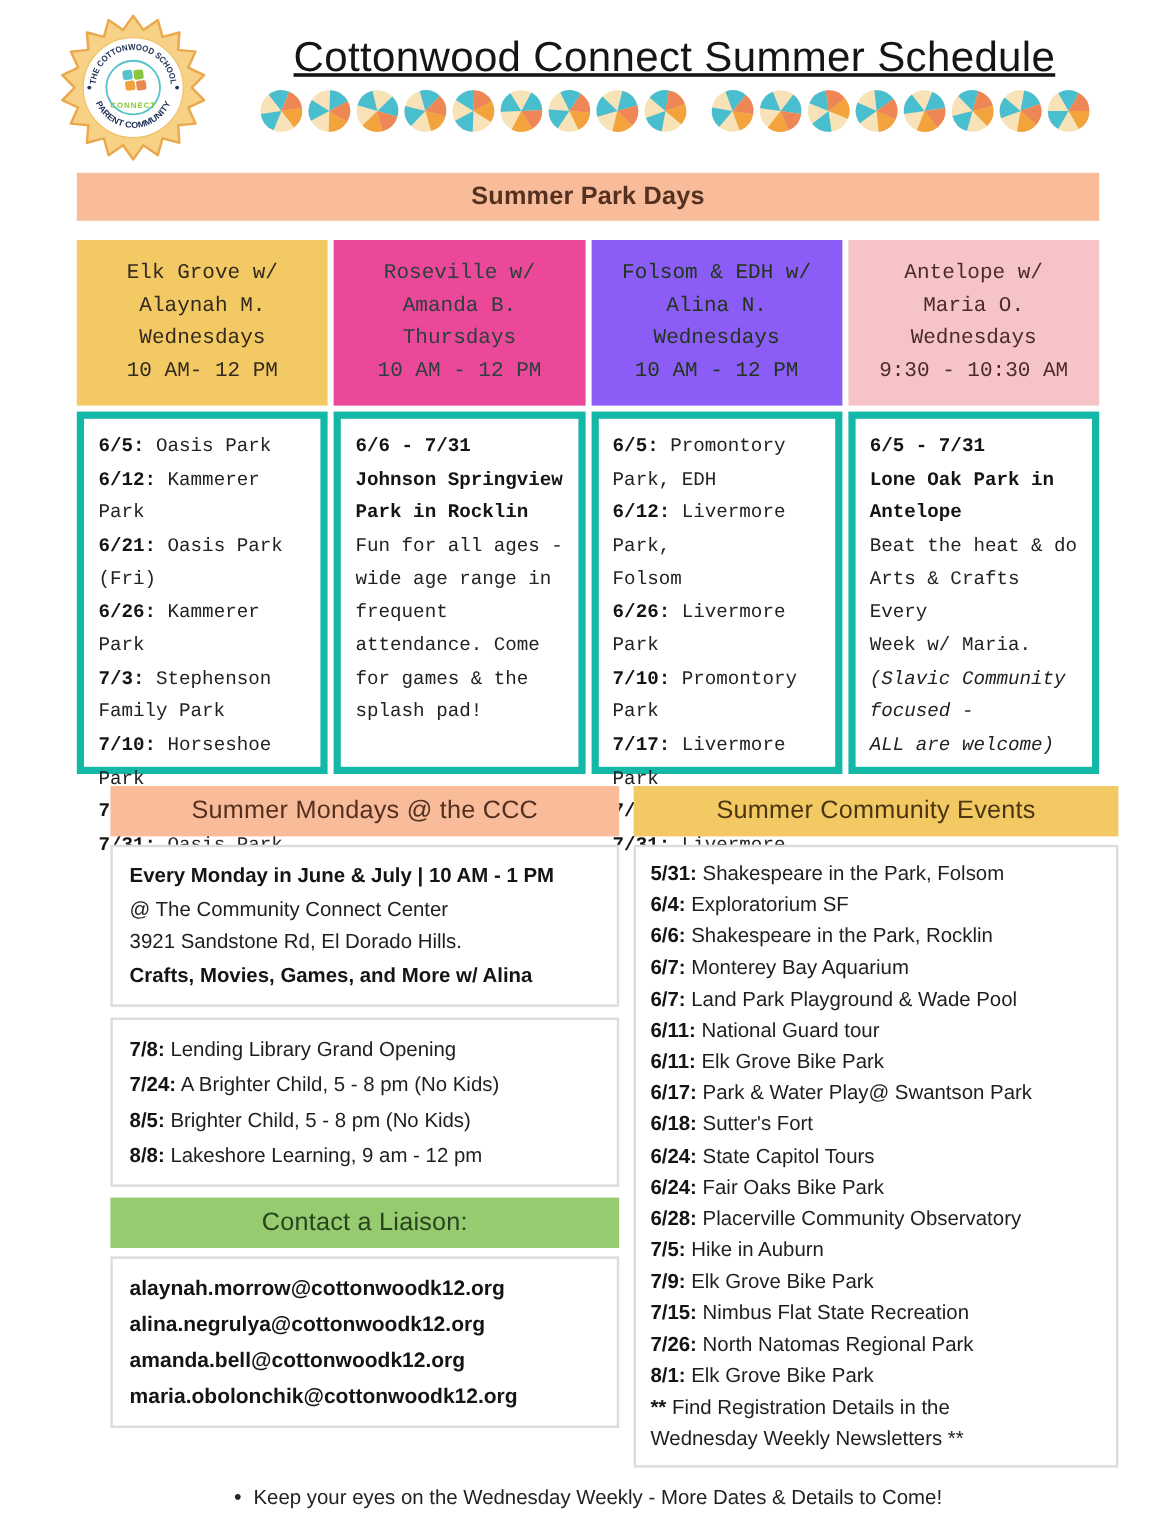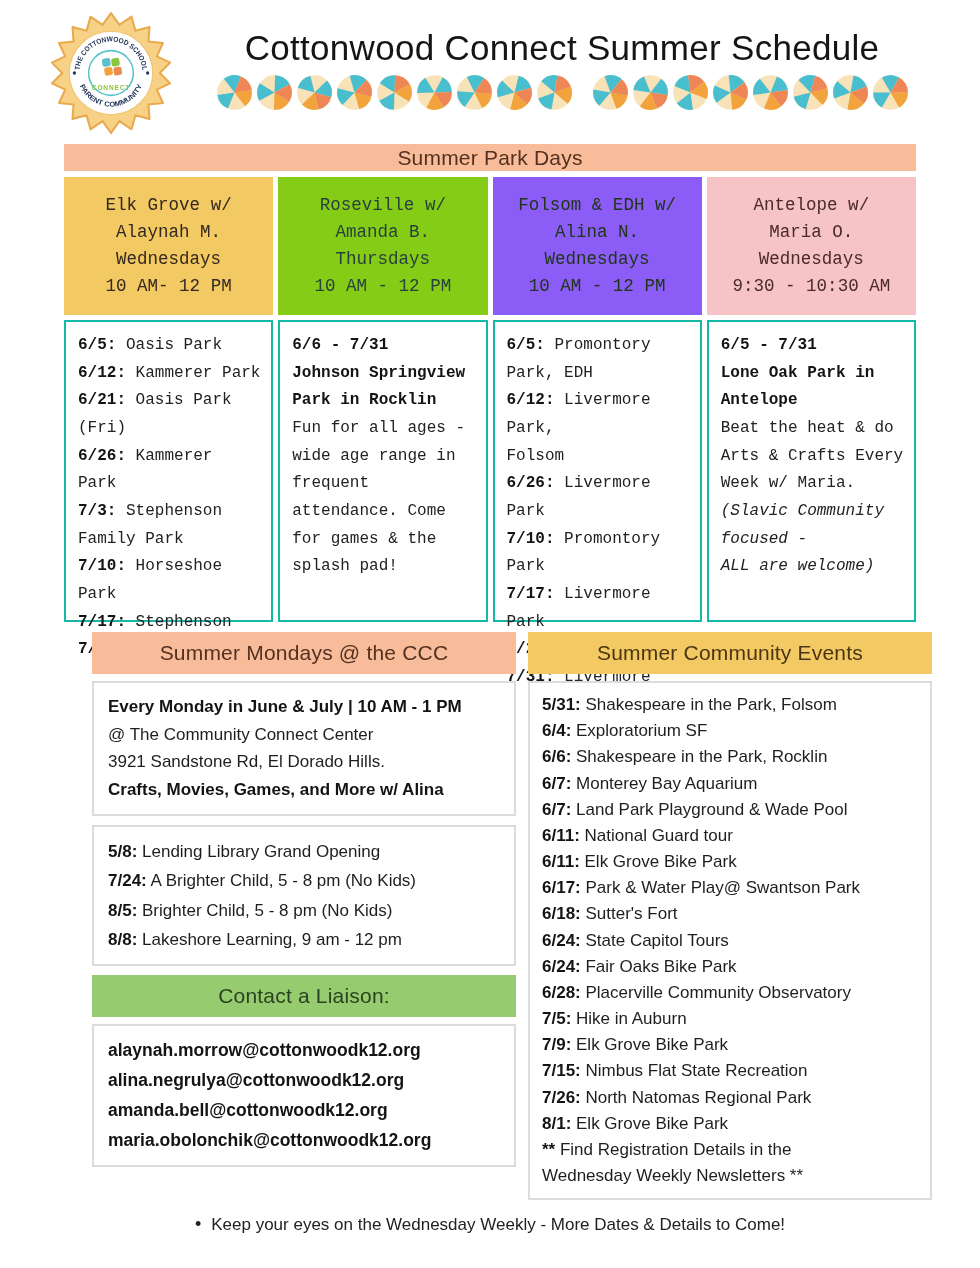--- a/index.html
+++ b/index.html
@@ -5,45 +5,45 @@
   html,body{margin:0;padding:0;background:#ffffff;}
   body{width:980px;height:1268px;font-family:"Liberation Sans",sans-serif;color:#1e1e1e;}
   .page{position:relative;width:980px;height:1268px;overflow:hidden;background:#fff;}
 
   
   .header-row{display:flex;align-items:flex-start;padding:12px 44px 2px 50px;gap:16px;}
   .logo{width:122px;height:122px;flex:none;}
   .logo svg{width:100%;height:100%;}
   .title-block{flex:1;min-width:0;}
   .main-title{margin:16px 0 6px;text-align:center;font-size:35px;font-weight:500;
-              letter-spacing:.3px;color:#151515;}
+              letter-spacing:.3px;color:#151515;text-decoration:underline;}
   .beachballs{display:flex;justify-content:center;align-items:center;gap:3px;}
   .ball{width:37px;height:37px;flex:none;}
   .ball.gap-left{margin-left:16px;}
 
   
   .bar{display:flex;align-items:center;justify-content:center;
        font-size:21px;font-weight:500;letter-spacing:.2px;}
   .bar-salmon{background:var(--salmon,#F8BC9A);color:#53301F;}
   .bar-gold{background:var(--gold,#F3C963);color:#4A3512;}
   .bar-teal{background:var(--teal,#AFDBD1);color:#274741;}
   .bar-green{background:var(--green,#97CB70);color:#27431F;}
 
   
   .park-section{margin:8px 64px 0 64px;}
-  .park-section .bar{height:27px;margin-bottom:6px;}
+  .park-section .bar{height:40px;margin-bottom:16px;font-weight:bold;}
   .park-grid{display:grid;grid-template-columns:repeat(4,1fr);gap:5px;font-family:Liberation Mono, monospace;}
   .park-grid + .park-grid{margin-top:5px;}
   .park-head{height:138px;display:flex;align-items:center;justify-content:center;
              text-align:center;font-size:17.5px;line-height:1.55;white-space:pre-line;
              color:#33291E;}
   .park-head:nth-child(2){color:#2A403C;}
   .park-head:nth-child(3){color:#20351A;}
   .park-head:nth-child(4){color:#4A2A2A;}
-  .park-body{height:302px;box-sizing:border-box;background:#fff;border:2px solid #14b8a6;
+  .park-body{height:302px;box-sizing:border-box;background:#fff;border:6px solid #14b8a6;
              padding:10px 10px 15px 12px;font-size:16px;line-height:1.73;color:#222;}
 
   
   .line{white-space:pre-line;}
   .line b{font-weight:700;color:#141414;}
   .line em{font-style:italic;}
 
   
   .lower{display:flex;gap:12px;margin:10px 48px 0 64px;align-items:stretch;padding-left:28px;}
   .left-col{width:424px;flex:none;}
@@ -247,21 +247,21 @@
     </div>
   </header>
 
   <section class="park-section">
     <div class="bar bar-salmon">Summer Park Days</div>
     <div class="park-grid" id="park-heads">
         <div class="park-head" style="background: rgb(243, 201, 99);">Elk Grove w/
 Alaynah M.
 Wednesdays
 10 AM- 12 PM</div>
-        <div class="park-head" style="background: #84cc16;">Roseville w/
+        <div class="park-head" style="background: #ec4899;">Roseville w/
 Amanda B.
 Thursdays
 10 AM - 12 PM</div>
         <div class="park-head" style="background: #8b5cf6;">Folsom &amp; EDH w/
 Alina N.
 Wednesdays
 10 AM - 12 PM</div>
         <div class="park-head" style="background: rgb(246, 195, 198);">Antelope w/
 Maria O.
 Wednesdays
@@ -320,21 +320,21 @@
   <div class="lower">
     <div class="left-col">
       <div class="bar bar-salmon">Summer Mondays @ the CCC</div>
       <div class="box mondays-box" id="mondays-box">
           <div class="line"><b>Every Monday  in June &amp; July  | 10 AM - 1 PM</b></div>
           <div class="line"><span>@ The Community Connect Center</span></div>
           <div class="line"><span>3921 Sandstone Rd, El Dorado Hills.</span></div>
           <div class="line"><b>Crafts, Movies, Games, and More w/ Alina</b></div>
         </div>
       <div class="box library-box" id="library-box">
-          <div class="line"><b>5/8:</b><span> Lending Library Grand Opening</span></div>
+          <div class="line"><b>7/8:</b><span> Lending Library Grand Opening</span></div>
           <div class="line"><b>7/24:</b><span> A Brighter Child, 5 - 8 pm (No Kids)</span></div>
           <div class="line"><b>8/5:</b><span> Brighter Child, 5 - 8 pm (No Kids)</span></div>
           <div class="line"><b>8/8:</b><span> Lakeshore Learning, 9 am - 12 pm</span></div>
         </div>
       <div class="bar bar-green">Contact a Liaison:</div>
       <div class="box contacts-box" id="contacts-box">
           <div class="line"><b>alaynah.morrow@cottonwoodk12.org</b></div>
           <div class="line"><b>alina.negrulya@cottonwoodk12.org</b></div>
           <div class="line"><b>amanda.bell@cottonwoodk12.org</b></div>
           <div class="line"><b>maria.obolonchik@cottonwoodk12.org</b></div>

